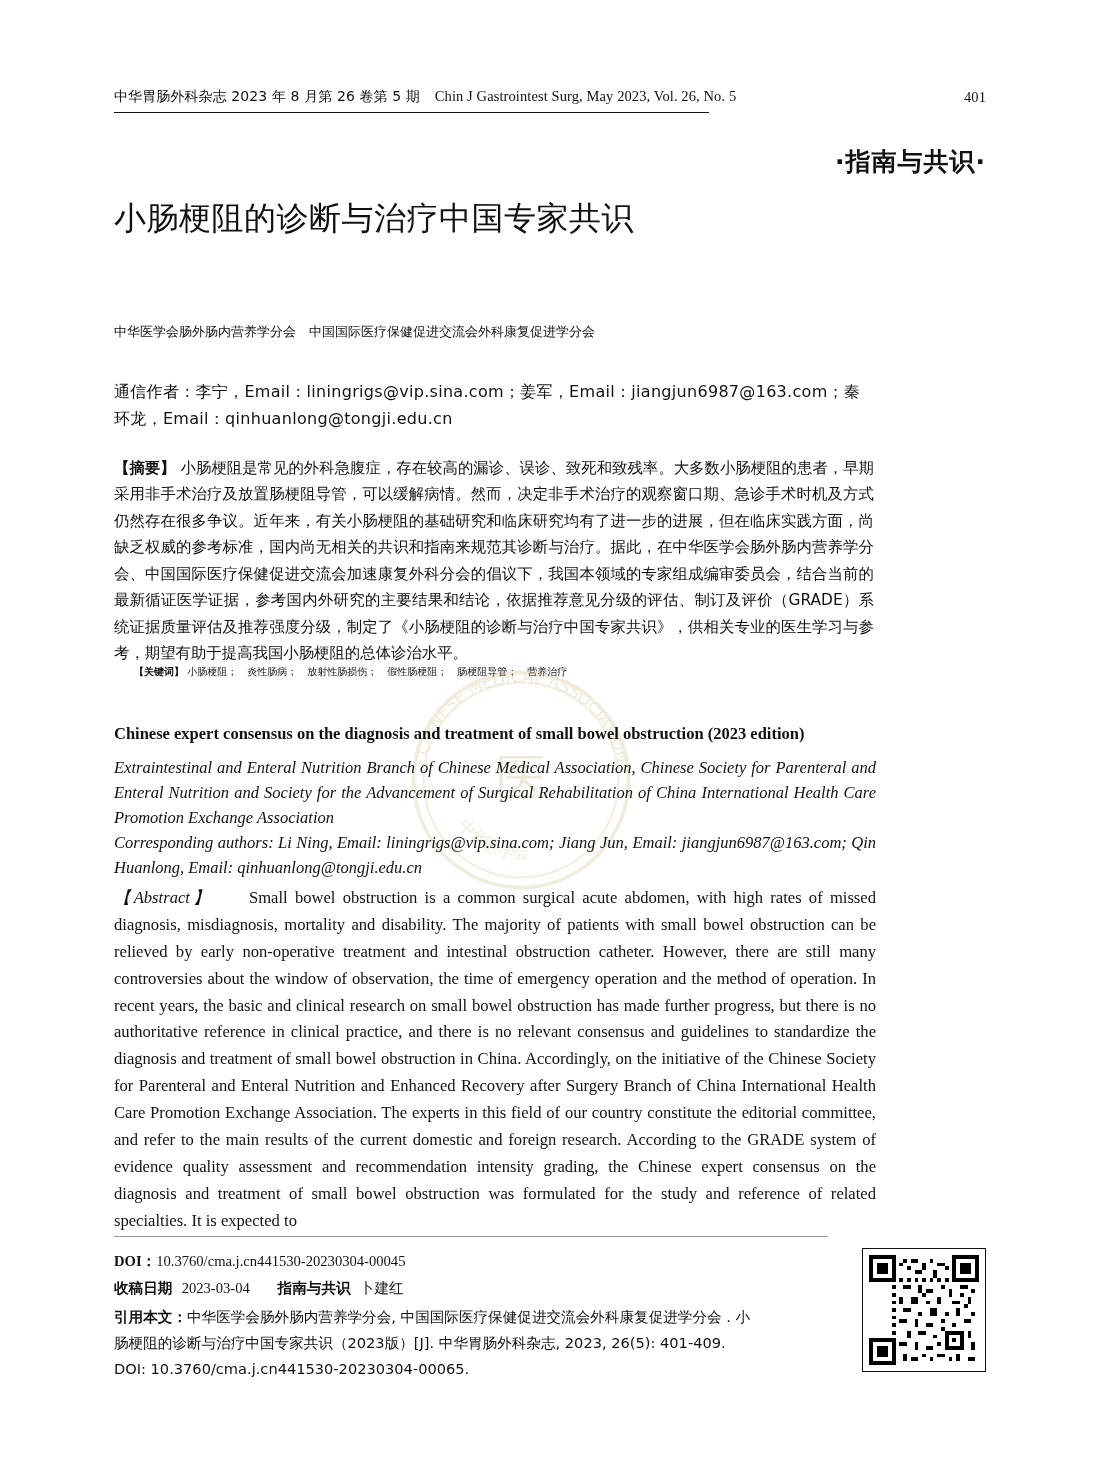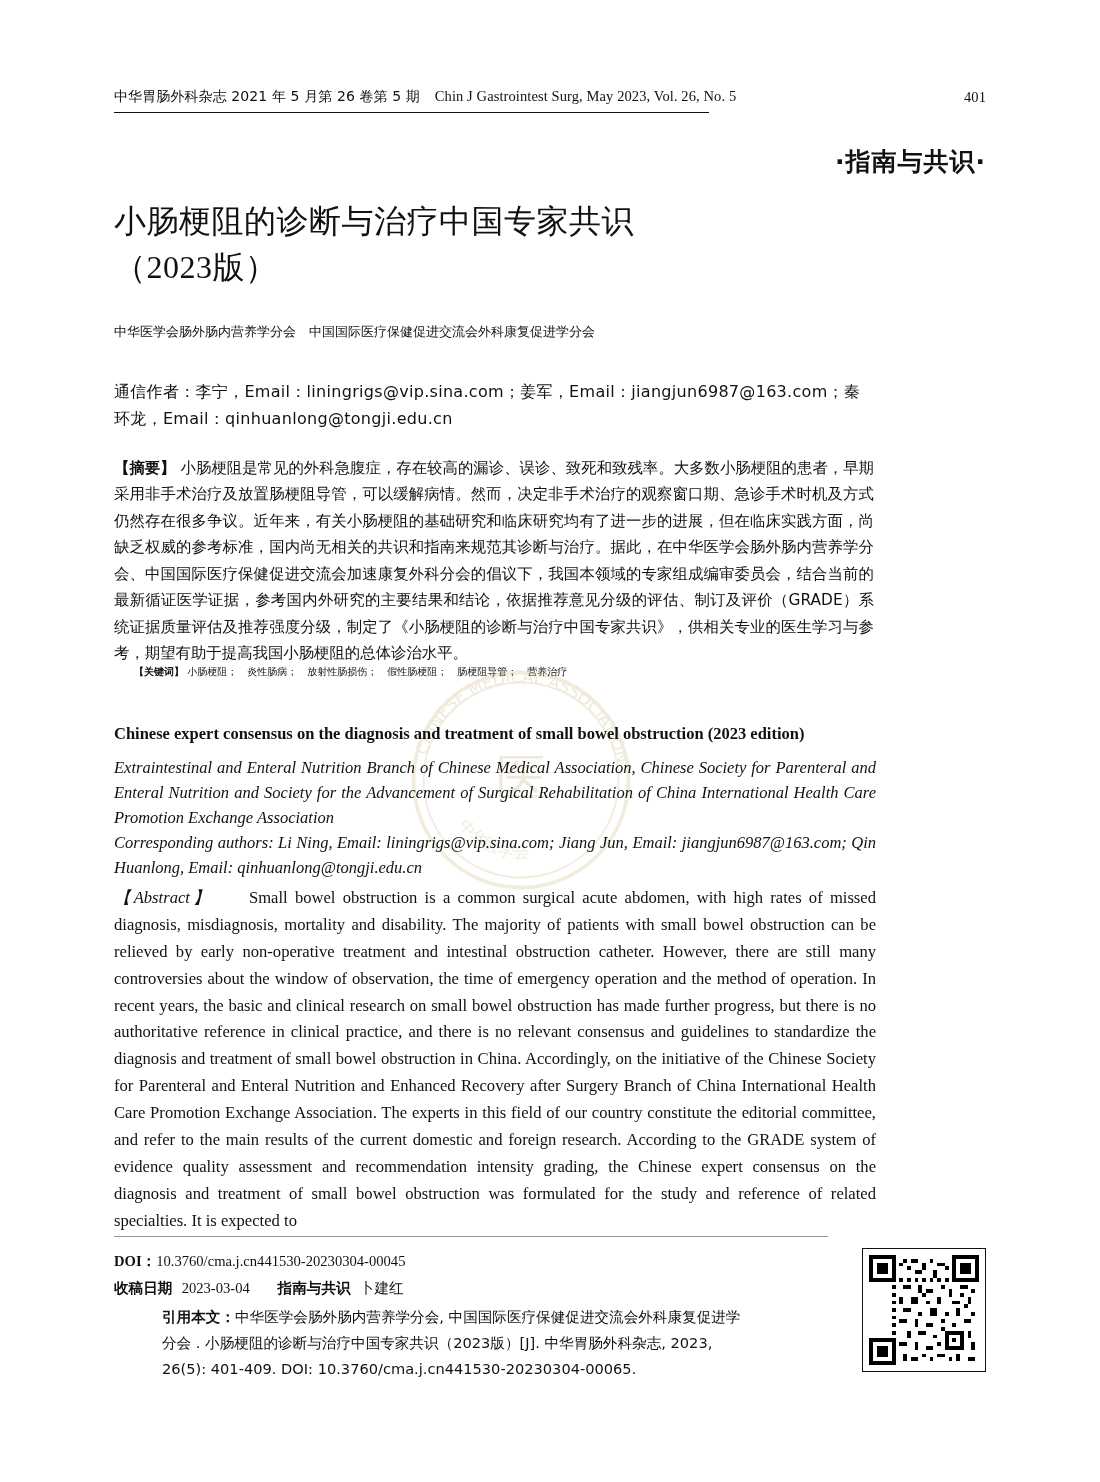--- a/index.html
+++ b/index.html
@@ -66,21 +66,21 @@
     font-size: 25px;
     letter-spacing: 1px;
     color: #111;
   }
   
   .title {
     position: absolute;
     top: 198px;
     left: 114px;
     width: 800px;
-    font-family: Liberation Serif, serif;
+    font-family: Liberation Mono, monospace;
     font-size: 32px;
     line-height: 1.45;
     letter-spacing: 0.5px;
     color: #111;
   }
   
   .affil {
     position: absolute;
     top: 322px;
     left: 114px;
@@ -200,21 +200,20 @@
     line-height: 1.78;
     color: #111;
   }
   .footer .lbl { font-weight: bold; }
   .footer .serif { font-family: "Liberation Serif", "DejaVu Serif", serif; margin-top: 20px; }
   .footer-row { white-space: nowrap; }
   .footer-cite {
     margin-top: 2px;
     line-height: 1.8;
     white-space: normal;
-    margin-left: 48px;
   }
   .qr-box {
     position: absolute;
     top: 1248px;
     left: 862px;
     width: 124px;
     height: 124px;
     border: 1px solid #111;
     padding: 6px;
     box-sizing: border-box;
@@ -236,32 +235,31 @@
     pointer-events: none;
   }
 </style>
 </head>
 <body>
 
 <div class="page">
 
   <div class="running-head">
     <div class="rh-left">
-      <span class="cn">中华胃肠外科杂志 2021 年 5 月第 26 卷第 5 期</span>
+      <span class="cn">中华胃肠外科杂志 2023 年 8 月第 26 卷第 5 期</span>
       &nbsp;&nbsp;&nbsp;<span>Chin J Gastrointest Surg, May 2023, Vol. 26, No. 5</span>
     </div>
     <div class="rh-page">401</div>
   </div>
   <div class="rule-top"></div>
 
   <div class="category">·指南与共识·</div>
 
   <div class="title">
     <div>小肠梗阻的诊断与治疗中国专家共识</div>
-    <div>（2023版）</div>
   </div>
 
   <div class="affil">中华医学会肠外肠内营养学分会　中国国际医疗保健促进交流会外科康复促进学分会</div>
 
   <div class="corr">通信作者：李宁，Email：liningrigs@vip.sina.com；姜军，Email：jiangjun6987@163.com；秦环龙，Email：qinhuanlong@tongji.edu.cn</div>
 
   <div class="cn-abstract">
     <span class="lbl">【摘要】</span>
     <span>小肠梗阻是常见的外科急腹症，存在较高的漏诊、误诊、致死和致残率。大多数小肠梗阻的患者，早期采用非手术治疗及放置肠梗阻导管，可以缓解病情。然而，决定非手术治疗的观察窗口期、急诊手术时机及方式仍然存在很多争议。近年来，有关小肠梗阻的基础研究和临床研究均有了进一步的进展，但在临床实践方面，尚缺乏权威的参考标准，国内尚无相关的共识和指南来规范其诊断与治疗。据此，在中华医学会肠外肠内营养学分会、中国国际医疗保健促进交流会加速康复外科分会的倡议下，我国本领域的专家组成编审委员会，结合当前的最新循证医学证据，参考国内外研究的主要结果和结论，依据推荐意见分级的评估、制订及评价（GRADE）系统证据质量评估及推荐强度分级，制定了《小肠梗阻的诊断与治疗中国专家共识》，供相关专业的医生学习与参考，期望有助于提高我国小肠梗阻的总体诊治水平。</span>
   </div>

